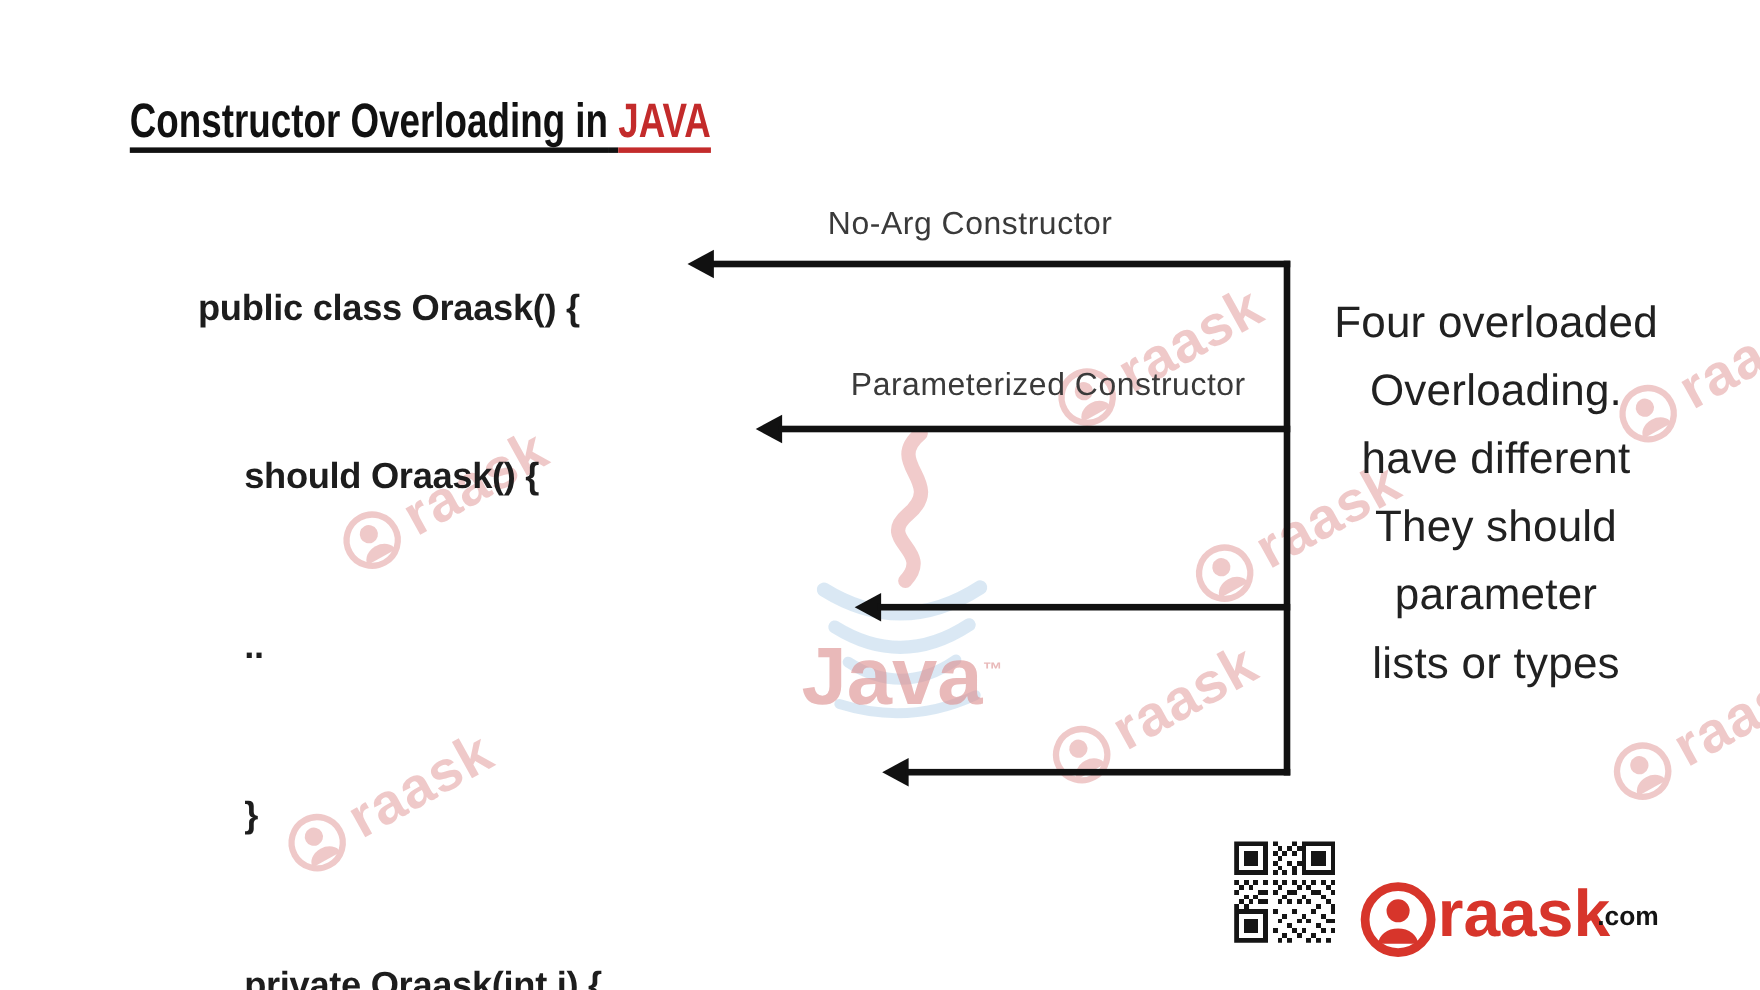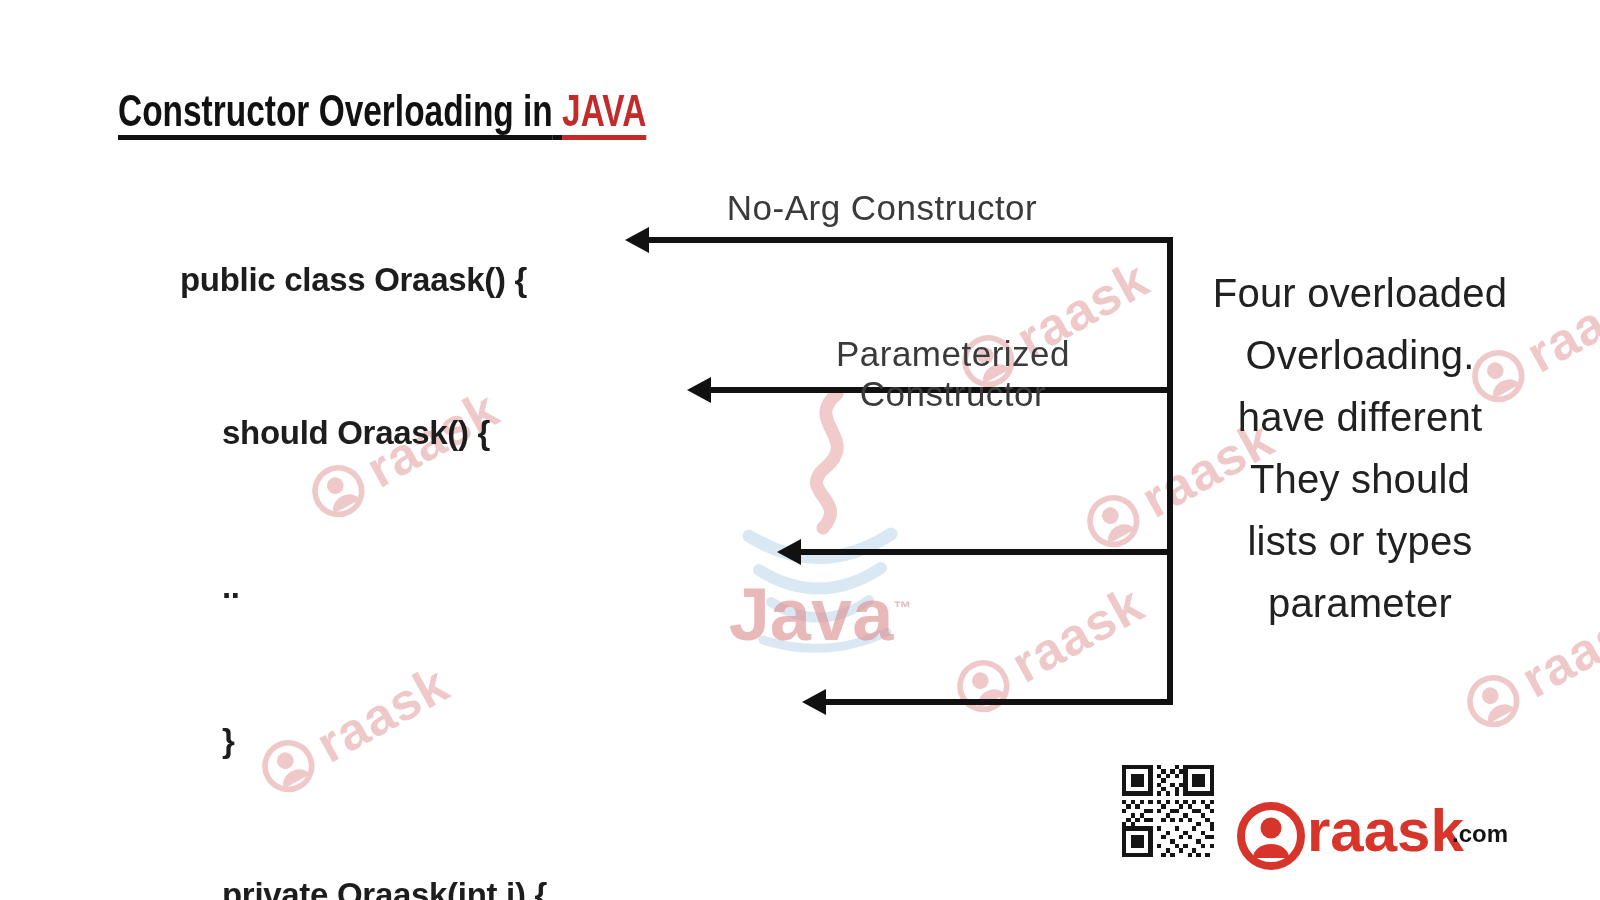--- a/index.html
+++ b/index.html
@@ -62,21 +62,21 @@
   .shaft { position:absolute; height:6px; background:#111111; z-index:2; }
   .head {
     position:absolute; width:0; height:0; z-index:2;
     border-top:13px solid transparent; border-bottom:13px solid transparent;
     border-right:24px solid #111111;
   }
   .vline { position:absolute; width:6px; background:#111111; z-index:2; }
 
   .arrow-label {
     position:absolute; z-index:2; width:400px; text-align:center;
-    font-size:35px; font-weight:400; color:#3a3a3a; letter-spacing:.5px;
+    font-size:29px; font-weight:400; color:#3a3a3a; letter-spacing:.5px;
   }
   .lbl-noarg { left:682px; top:188px; }
   .lbl-param { left:753px; top:334px;text-align:center; }
 
   
   .note {
     position:absolute; left:1160px; top:262px; width:400px; z-index:2;
     font-size:40px; font-weight:400; color:#212121; line-height:62px;
     text-align:center; letter-spacing:.2px;
   }
@@ -216,22 +216,22 @@
   <div class="shaft" style="left:823px; top:699px; width:350px;"></div>
 
   <div class="arrow-label lbl-noarg">No-Arg Constructor</div>
   <div class="arrow-label lbl-param">Parameterized Constructor</div>
 
   <div class="note">
     <div>Four overloaded</div>
     <div>Overloading.</div>
     <div>have different</div>
     <div>They should</div>
+    <div>parameter</div>
     <div>lists or types</div>
-    <div>parameter</div>
   </div>
 
   <div class="qr">
     <svg width="92" height="92" viewBox="0 0 21 21" shape-rendering="crispEdges">
       <rect x="0" y="0" width="21" height="21" fill="#ffffff"></rect>
       <g fill="#151515">
         <rect x="0" y="0" width="7" height="7"></rect>
           <rect x="14" y="0" width="7" height="7"></rect>
           <rect x="0" y="14" width="7" height="7"></rect>
       </g>

